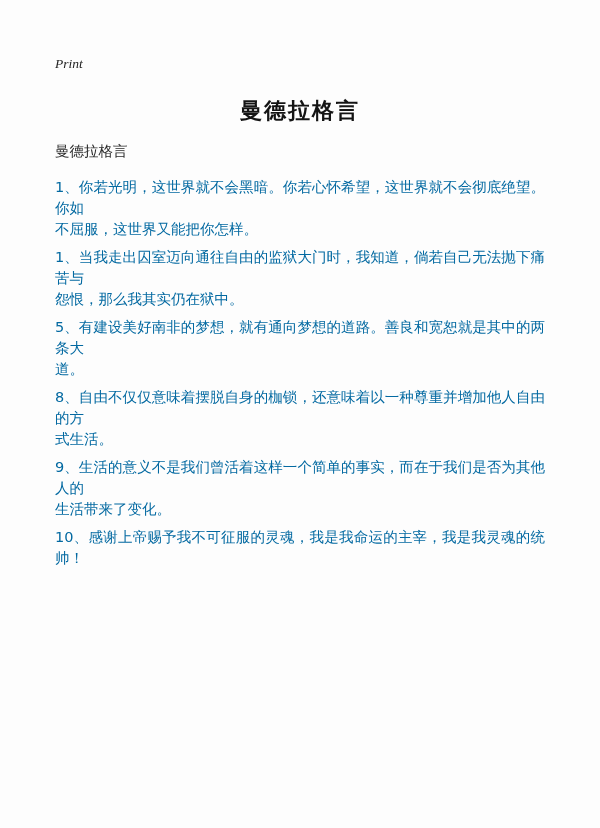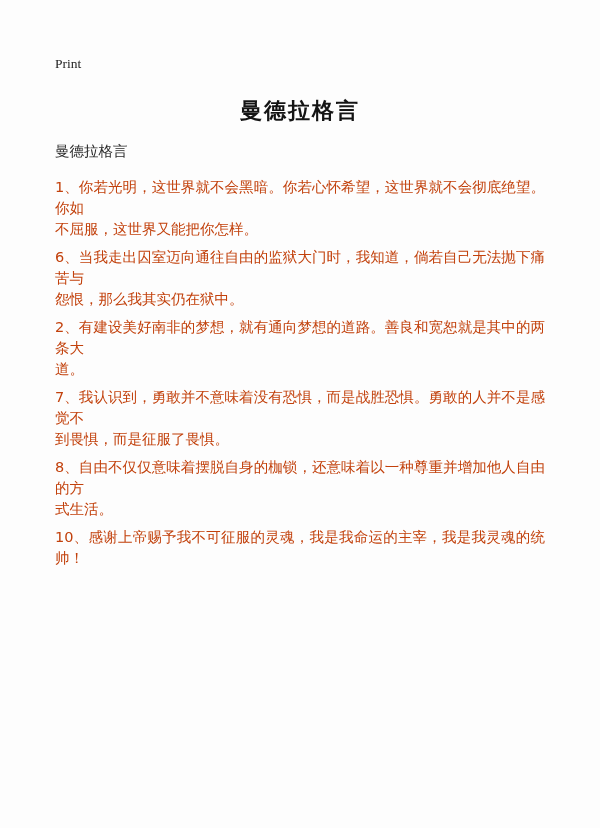--- a/index.html
+++ b/index.html
@@ -17,20 +17,21 @@
     overflow: hidden;
     font-family: "DejaVu Sans", sans-serif;
   }
   .print-label {
     font-family: "Liberation Serif", serif;
     font-size: 13.5px;
     color: #242424;
     margin: 8px 0 12px 0;
     display: inline-block;
     cursor: pointer;
+    font-style: italic;
   }
   .doc-title {
     font-size: 22px;
     font-weight: bold;
     color: #141414;
     text-align: center;
     margin: 14px 0 0 0;
     letter-spacing: 2px;
     line-height: 26px;
   }
@@ -40,44 +41,44 @@
     color: #2b2b2b;
     line-height: 21px;
   }
   .quotes {
     margin-top: 15px;
   }
   .quotes p {
     margin: 0 0 7px 0;
     font-size: 14.5px;
     line-height: 21px;
-    color: #c2410c;
+    color: #0369a1;
     white-space: pre-line;
     text-align: justify;
   }
 </style>
 </head>
 <body>
 
 <div class="page">
 
   <span class="print-label">Print</span>
 
   <h1 class="doc-title">曼德拉格言</h1>
 
   <div class="doc-subtitle">曼德拉格言</div>
 
   <div class="quotes">
     <p>1、你若光明，这世界就不会黑暗。你若心怀希望，这世界就不会彻底绝望。你如
 不屈服，这世界又能把你怎样。</p>
-    <p>6、当我走出囚室迈向通往自由的监狱大门时，我知道，倘若自己无法抛下痛苦与
+    <p>1、当我走出囚室迈向通往自由的监狱大门时，我知道，倘若自己无法抛下痛苦与
 怨恨，那么我其实仍在狱中。</p>
-    <p>2、有建设美好南非的梦想，就有通向梦想的道路。善良和宽恕就是其中的两条大
+    <p>5、有建设美好南非的梦想，就有通向梦想的道路。善良和宽恕就是其中的两条大
 道。</p>
-    <p>7、我认识到，勇敢并不意味着没有恐惧，而是战胜恐惧。勇敢的人并不是感觉不
-到畏惧，而是征服了畏惧。</p>
     <p>8、自由不仅仅意味着摆脱自身的枷锁，还意味着以一种尊重并增加他人自由的方
 式生活。</p>
+    <p>9、生活的意义不是我们曾活着这样一个简单的事实，而在于我们是否为其他人的
+生活带来了变化。</p>
     <p>10、感谢上帝赐予我不可征服的灵魂，我是我命运的主宰，我是我灵魂的统帅！</p>
 
   </div>
 
 </div>
 
 </body></html>

